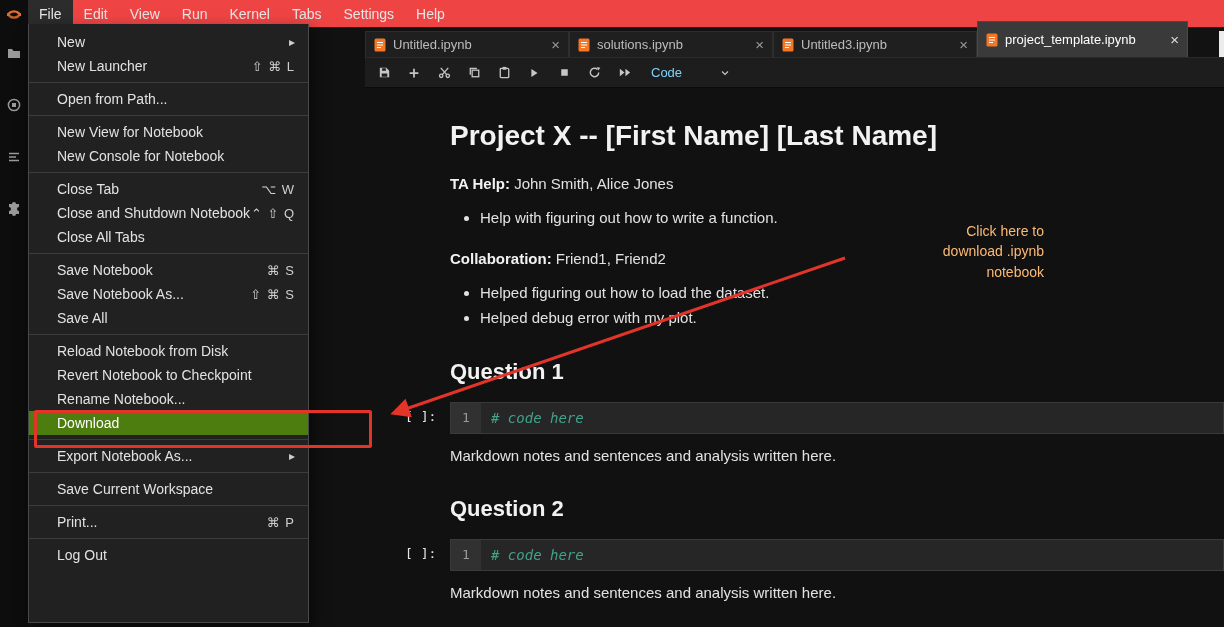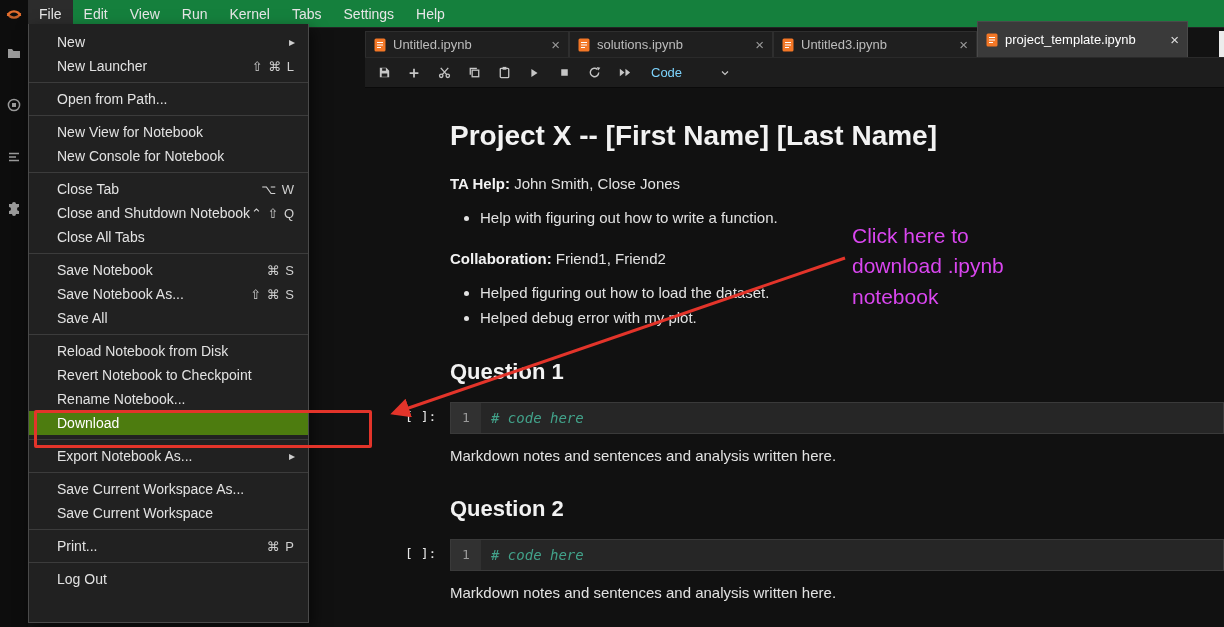--- a/index.html
+++ b/index.html
@@ -11,21 +11,21 @@
   }
   
   .corner { position: absolute; left: 0; top: 0; width: 28px; height: 28px;
     background: #0d0d0d; display: flex; align-items: center; justify-content: center; }
   .sidebar { position: absolute; left: 0; top: 28px; width: 28px; height: 599px;
     background: #0d0d0d; display: flex; flex-direction: column; align-items: center;
     gap: 34px; padding-top: 16px; }
   .side-icon { width: 18px; height: 18px; display: flex; align-items: center; justify-content: center; }
   
   .menubar { position: absolute; left: 28px; top: 0; width: 1196px; height: 28px;
-    background: #15803d; display: flex; align-items: stretch; border-bottom: 1px solid #242424; }
+    background: #ef4444; display: flex; align-items: stretch; border-bottom: 1px solid #242424; }
   .menu-item { padding: 0 11px; display: flex; align-items: center; font-size: 14px; color: #e6e6e6; }
   .menu-item.open { background: #2c2c2c; }
   
   .main { position: absolute; left: 365px; top: 28px; right: 0; bottom: 0;
     display: flex; flex-direction: column; background: #111; }
   .tabbar { height: 30px; background: #121212; display: flex; align-items: flex-end;
     border-bottom: 1px solid #2a2a2a; }
   .tab { width: 204px; height: 26px; background: #1f1f1f; display: flex; align-items: center;
     padding: 0 8px; font-size: 13px; color: #bcbcbc; border: 1px solid #2e2e2e; border-bottom: none; }
   .tab.active { width: 211px; height: 36px; background: #3a3a3a; color: #fff; border-color: #4a4a4a; }
@@ -61,22 +61,22 @@
   .dropdown { position: absolute; left: 28px; top: 24px; width: 281px; height: 599px;
     background: #212121; border: 1px solid #4a4a4a; border-top: none;
     box-shadow: 4px 6px 14px rgba(0,0,0,.55); padding-top: 6px; z-index: 40; }
   .dd-item { height: 24px; display: flex; align-items: center; justify-content: space-between;
     padding: 0 13px 0 28px; font-size: 14px; color: #e2e2e2; }
   .dd-item.highlight { background: #4d7c0f; color: #fff; }
   .dd-short { color: #cfcfcf; font-size: 13px; letter-spacing: 1px; }
   .dd-arrow { color: #cfcfcf; font-size: 12px; }
   .dd-sep { border-top: 1px solid #3c3c3c; margin: 4px 0; }
   
-  .ann-text { position: absolute; left: 852px; top: 221px; width: 192px; text-align: left;
-    font-size: 21px; line-height: 1.45; color: #d946ef; white-space: pre-line;
+  .ann-text { position: absolute; left: 852px; top: 221px; width: 192px; text-align: right;
+    font-size: 14px; line-height: 1.45; color: #fdba74; white-space: pre-line;
     z-index: 60; font-weight: 500; }
   .ann-arrow { position: absolute; left: 0; top: 0; width: 1224px; height: 627px;
     z-index: 55; pointer-events: none; }
   .ann-box { position: absolute; left: 34px; top: 410px; width: 338px; height: 38px;
     border: 3px solid #e3342a; border-radius: 2px; z-index: 60; pointer-events: none; }
 </style>
 </head>
 <body>
 
 <div class="root">
@@ -218,21 +218,21 @@
             <path d="M4 6l4 4 4-4" fill="none" stroke="#c6c6c6" stroke-width="1.6"></path>
           </svg>
       </div>
     </div>
 
     <div class="notebook">
       <h1 class="nb-title">Project X -- [First Name] [Last Name]</h1>
 
       <p class="nb-p">
         <strong>TA Help:</strong>
-        <span>John Smith, Close Jones</span>
+        <span>John Smith, Alice Jones</span>
       </p>
       <ul class="nb-ul">
         <li>Help with figuring out how to write a function.</li>
       </ul>
 
       <p class="nb-p">
         <strong>Collaboration:</strong>
         <span>Friend1, Friend2</span>
       </p>
       <ul class="nb-ul">
@@ -327,24 +327,20 @@
     <div class="dd-item highlight">
       <span>Download</span>
         <span></span>
     </div>
     <div class="dd-sep"></div>
     <div class="dd-item">
       <span>Export Notebook As...</span>
       <span class="dd-arrow">▸</span>
     </div>
     <div class="dd-sep"></div>
-    <div class="dd-item">
-      <span>Save Current Workspace As...</span>
-        <span></span>
-    </div>
     <div class="dd-item">
       <span>Save Current Workspace</span>
         <span></span>
     </div>
     <div class="dd-sep"></div>
     <div class="dd-item">
       <span>Print...</span>
       <span class="dd-short">⌘ P</span>
     </div>
     <div class="dd-sep"></div>

